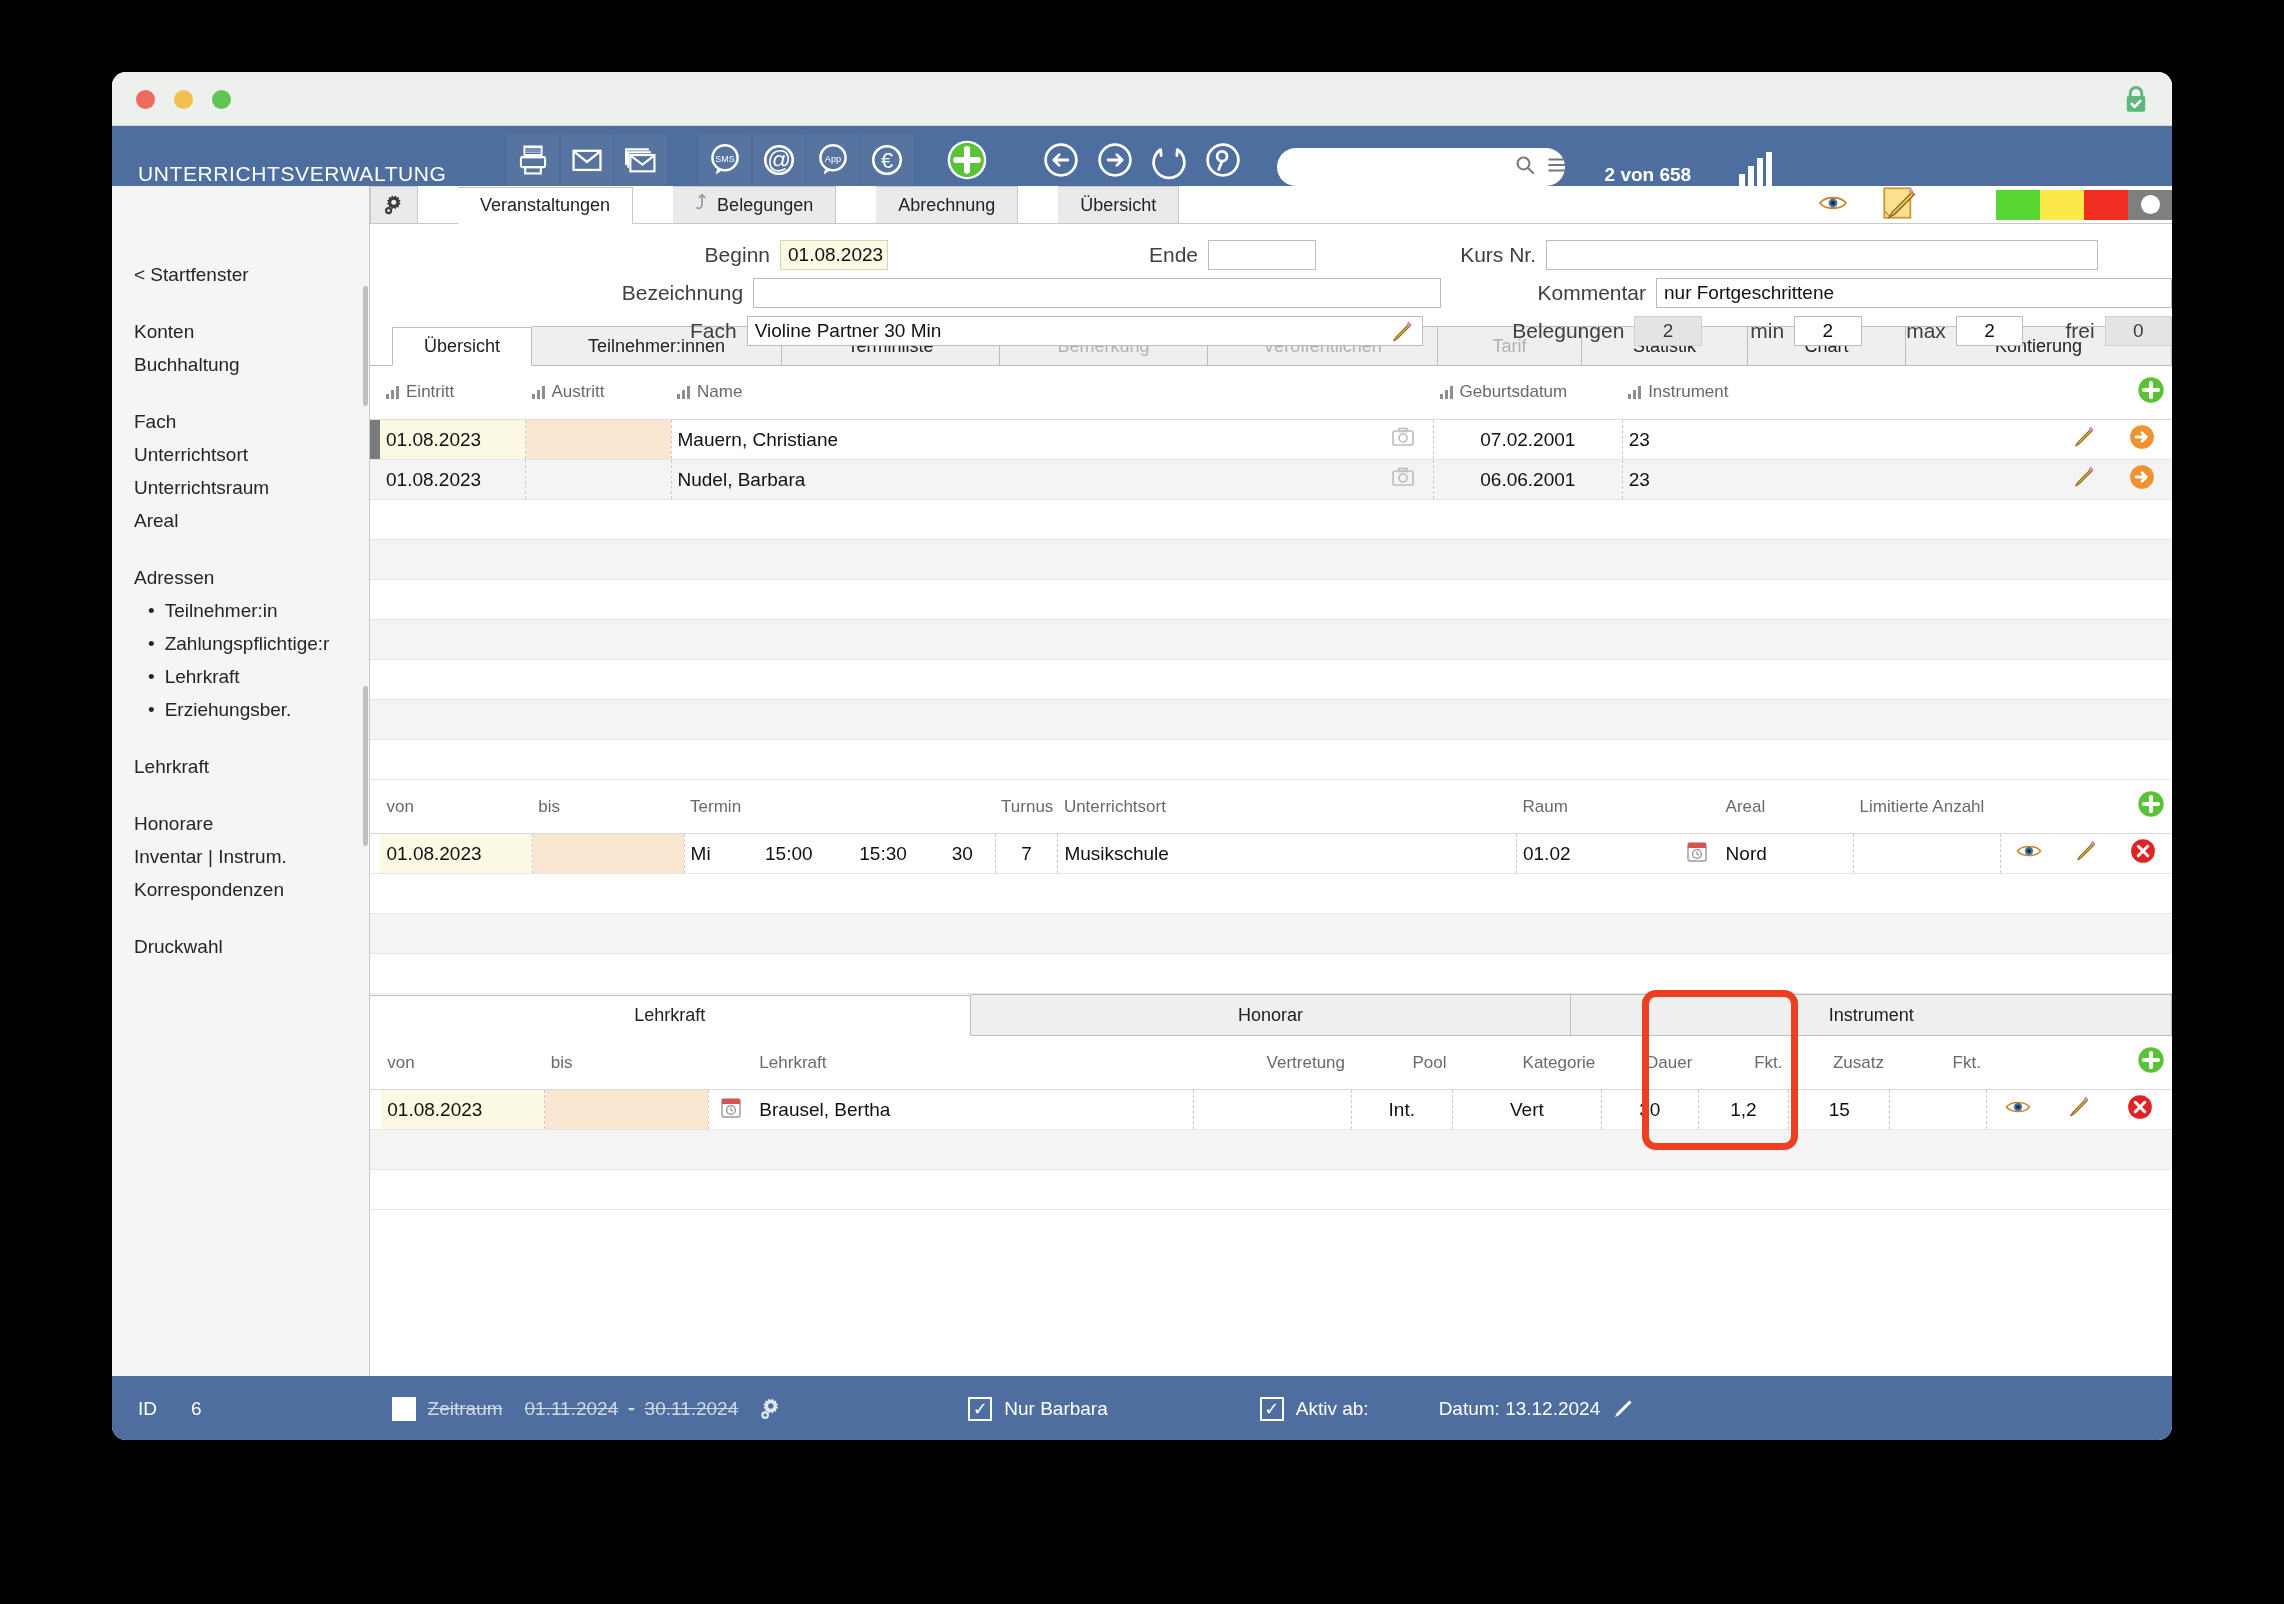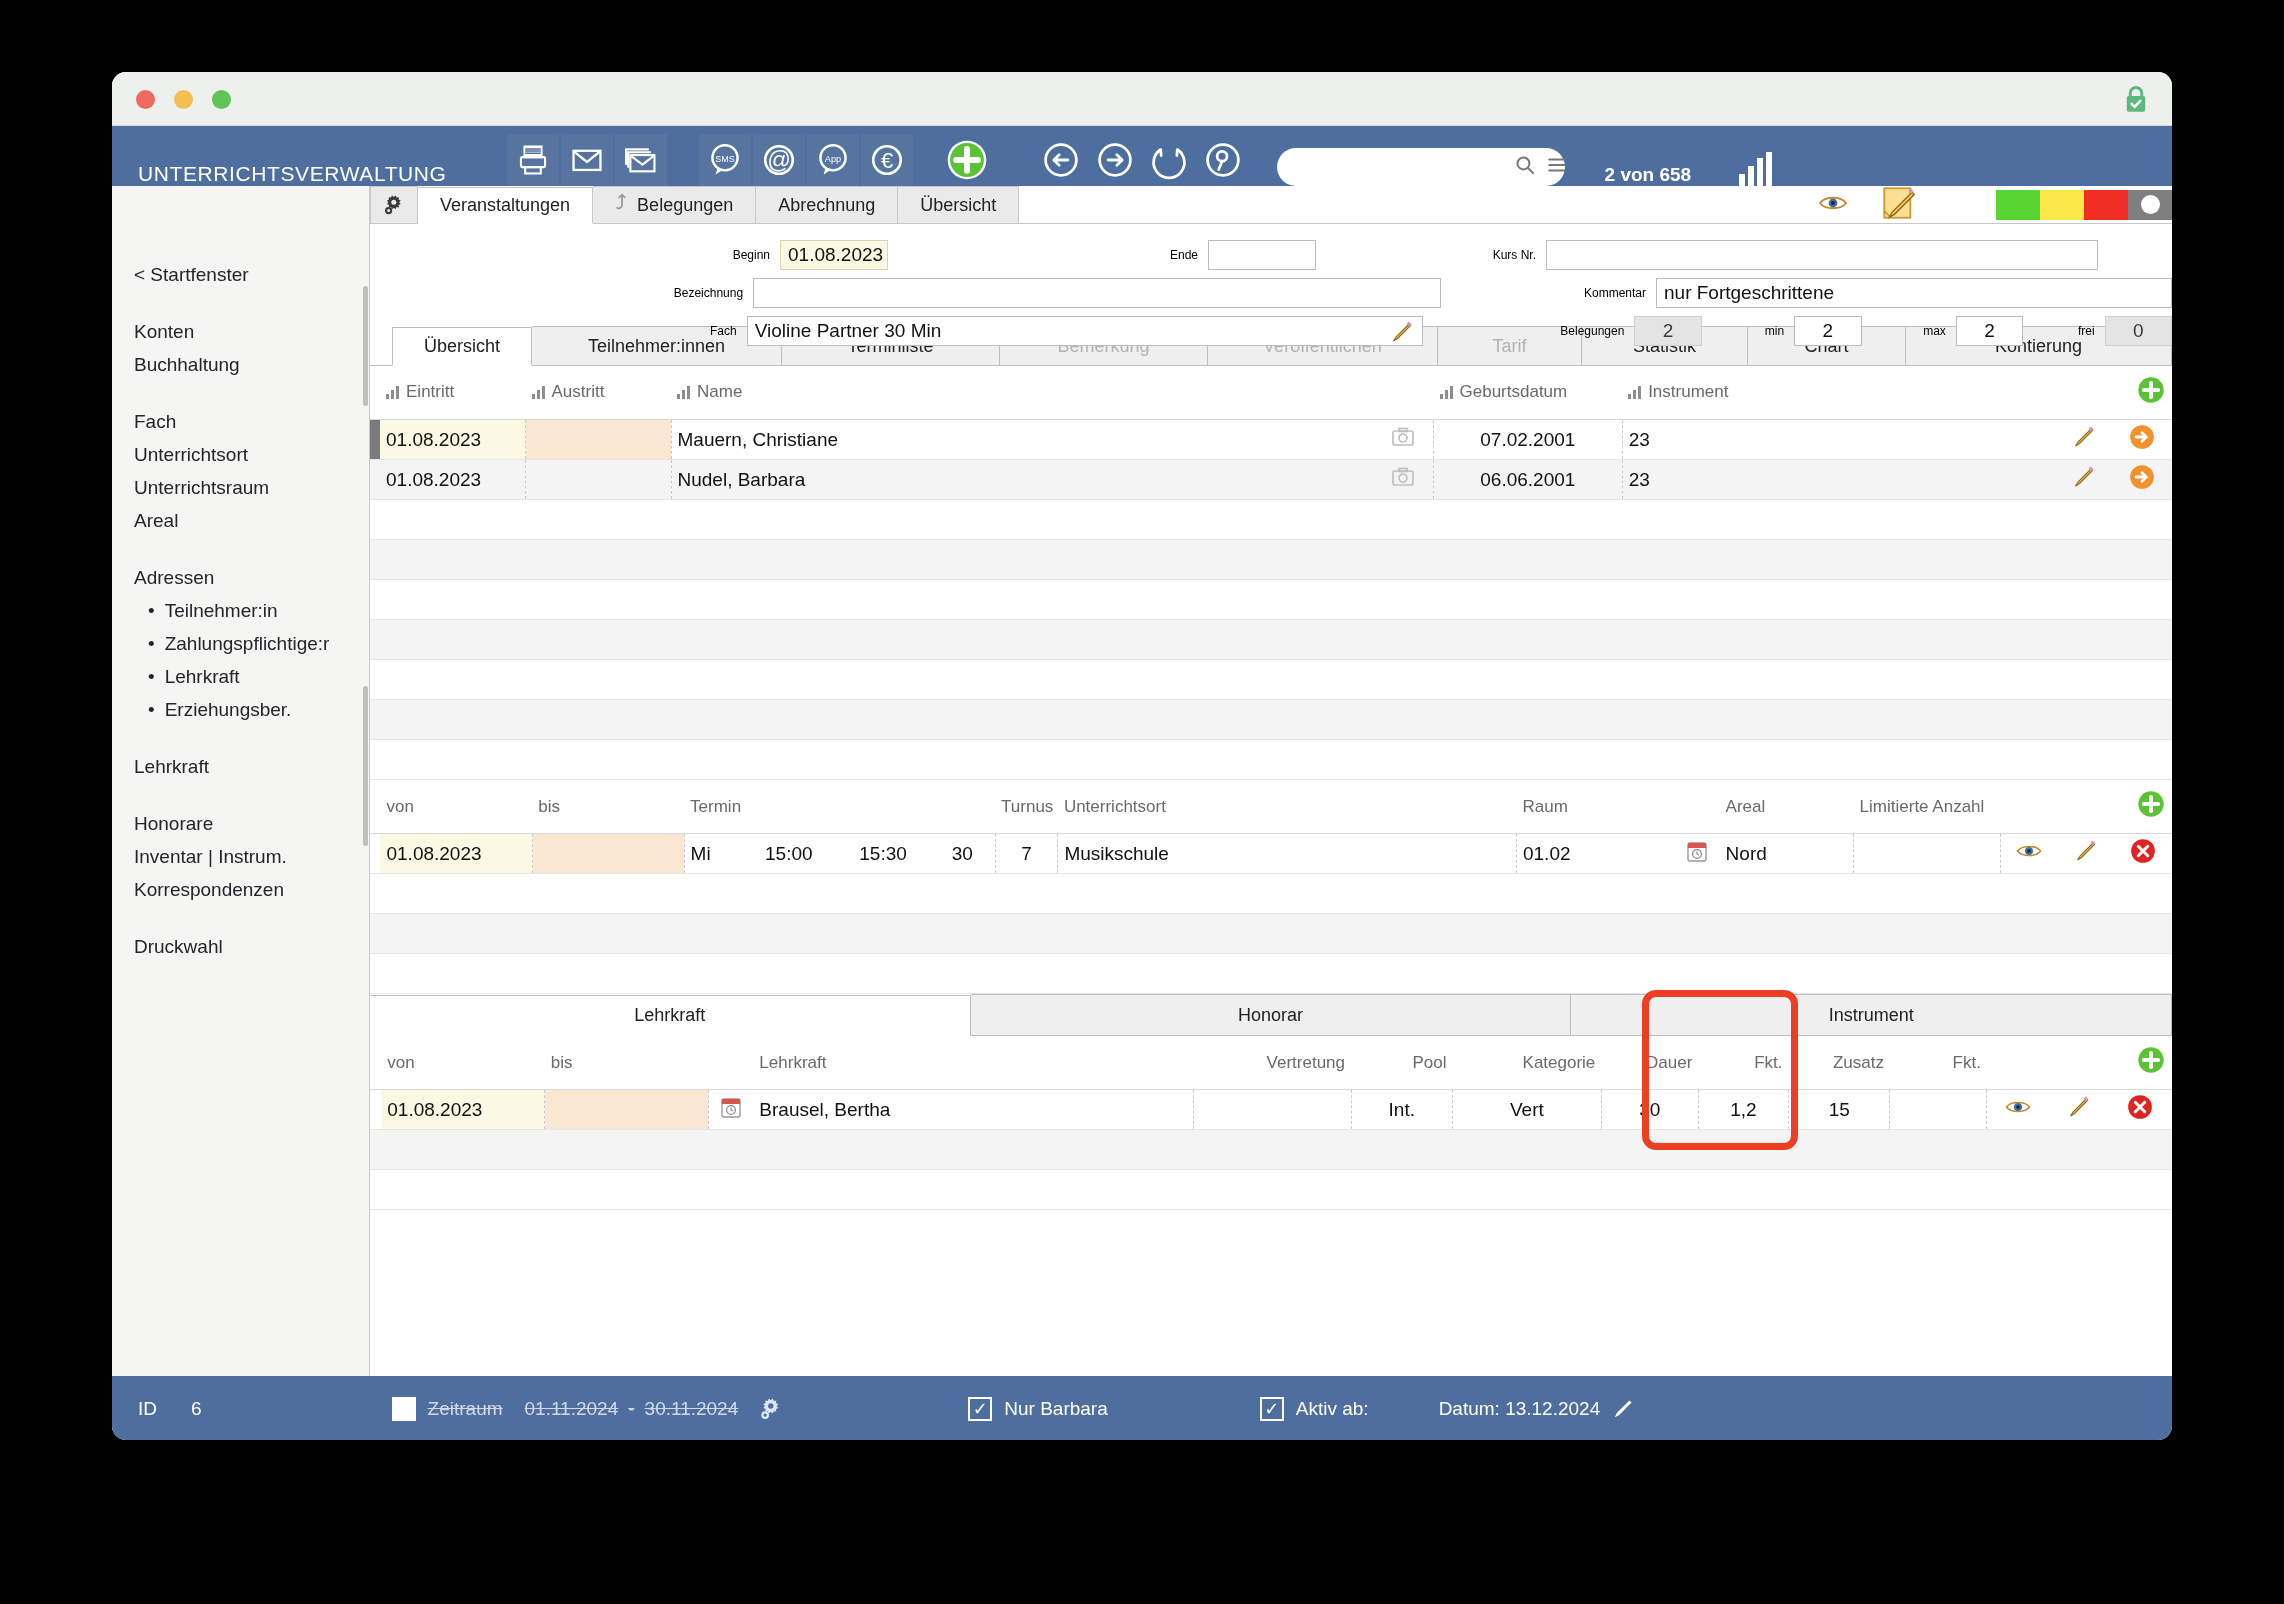--- a/index.html
+++ b/index.html
@@ -107,40 +107,40 @@
   }
   #gear-tab {
     width: 48px; height: 37px; background: #eaeaea;
     border: 1px solid #c8c8c8; border-bottom: 0;
     display: flex; align-items: center; justify-content: center;
   }
   .ttab {
     height: 37px; padding: 8px 22px;
     border: 1px solid #c8c8c8; border-bottom: 0; border-left: 0;
     background: #eaeaea; color: #232323; font-size: 18px;
-    display: flex; align-items: center; gap: 8px; white-space: nowrap;
+    display: flex; align-items: center; gap: 8px; white-space: nowrap; margin-left: 40px;
   }
   .ttab.active { background: #ffffff; border-bottom: 1px solid #ffffff; position: relative; top: 1px; }
   #toptabs-right {
     margin-left: auto; display: flex; align-items: center;
     height: 37px; padding-right: 0;
   }
   .eye-ico { margin-right: 34px; }
   .note-ico { margin-right: 80px; }
   .swatch { width: 44px; height: 30px; }
   .sw-green { background: #57d532; }
   .sw-yellow { background: #fbe94a; }
   .sw-red { background: #ef2d22; }
   .sw-gray { background: #7f7f7f; display: flex; align-items: center; justify-content: center; }
   .sw-gray span { width: 19px; height: 19px; border-radius: 50%; background: #fff; }
 
   
   #headform { position: relative; height: 102px; padding: 14px 0 0 0; }
   .fld-row { display: flex; align-items: center; height: 34px; margin-bottom: 0; }
-  .lbl { font-size: 12px; color: #000000; text-align: right; white-space: nowrap; }
+  .lbl { font-size: 21px; color: #404040; text-align: right; white-space: nowrap; }
   .inp {
     border: 1px solid #bcbcbc; background: #ffffff; height: 30px;
     font-size: 19px; color: #111; padding: 0 7px;
     display: flex; align-items: center; white-space: nowrap;
   }
   .inp.highlight { background: #fbf8e3; border-color: #d8d4ab; }
   .inp.readonly { background: #e4e4e4; border-color: #cfcfcf; justify-content: center; color: #3a3a3a; }
   .inp.center { justify-content: center; }
 
   

